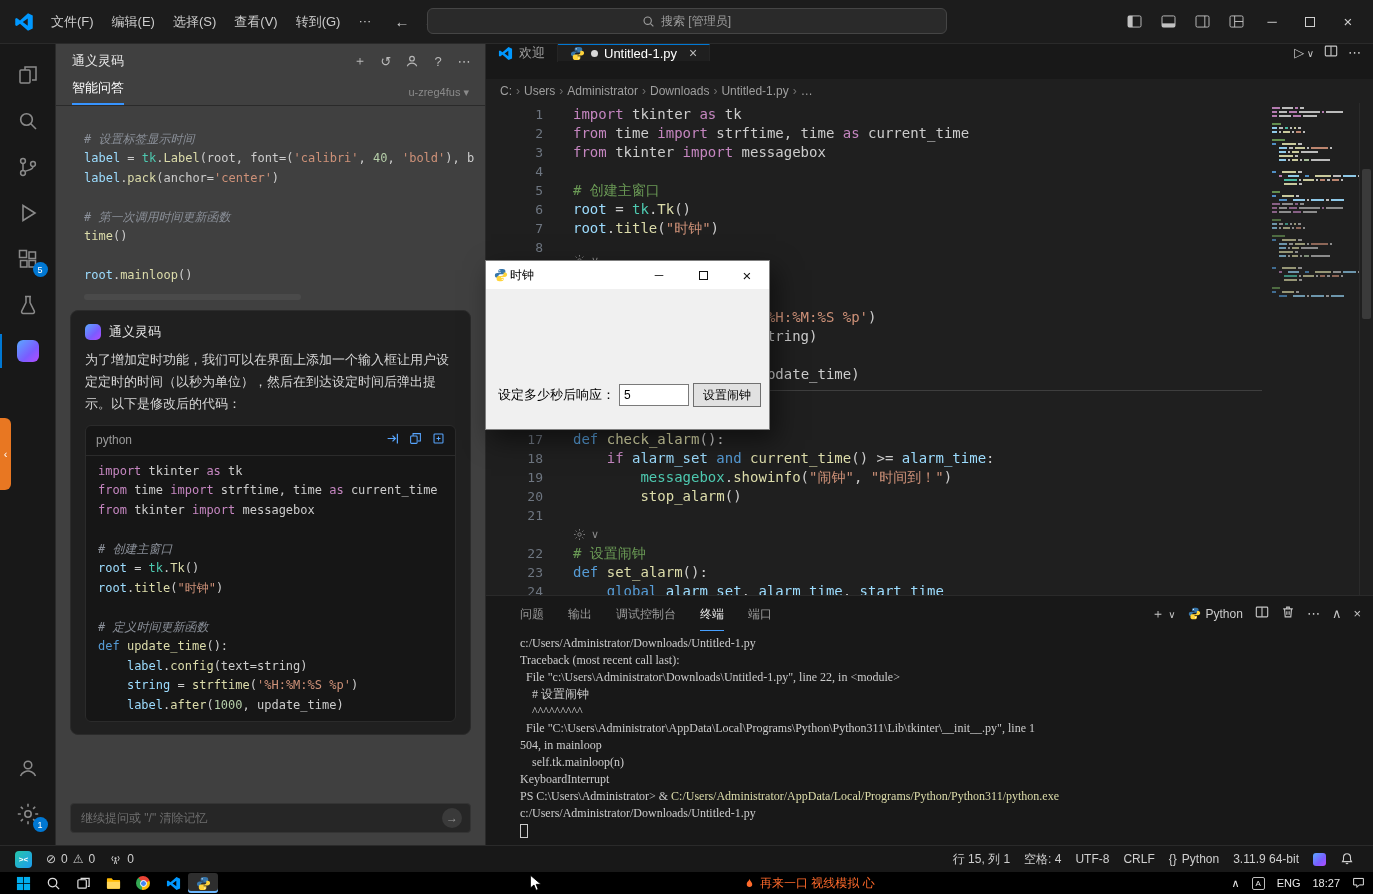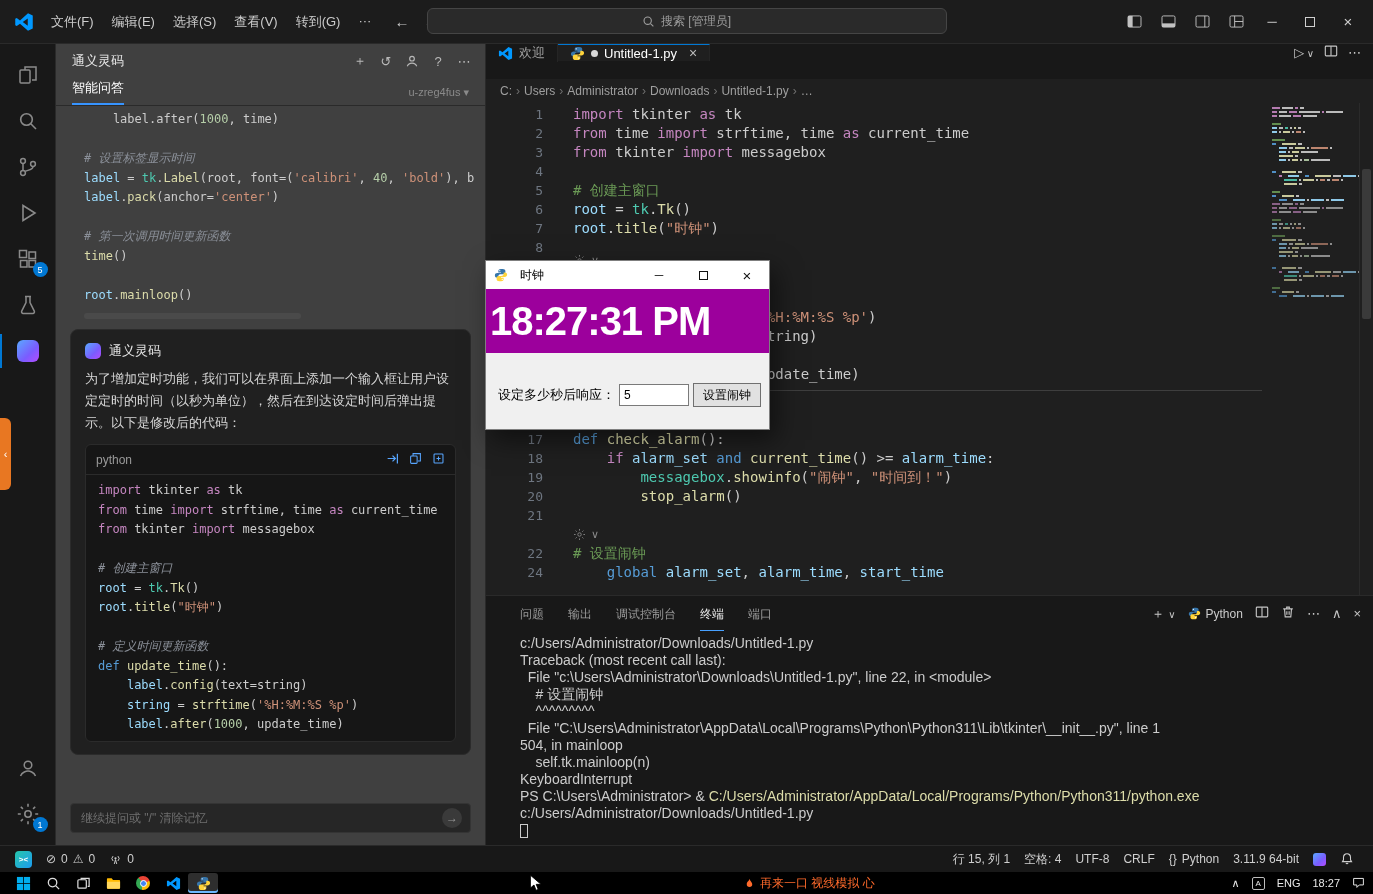--- a/index.html
+++ b/index.html
@@ -90,21 +90,21 @@
   .tk-pl{color:#cccccc}.tk-t{color:#cccccc}.tk-path{color:#DCDCAA}
 
   
   .panel{height:250px;background:#181818;border-top:1px solid #2a2a2a;display:flex;flex-direction:column;flex:none}
   .panel-head{height:35px;display:flex;align-items:center;padding:0 12px 0 34px;flex:none}
   .panel-tab{font-size:12px;color:#9a9a9a;margin-right:24px;padding:9px 0 7px 0}
   .panel-tab.active{color:#e7e7e7;border-bottom:1px solid #47a0ff}
   .panel-acts{margin-left:auto;display:flex;align-items:center;gap:12px;color:#c5c5c5;font-size:13px}
   .pa-profile{display:flex;align-items:center;gap:5px;font-size:12px;color:#cccccc}
   .terminal{flex:1;padding:4px 0 0 34px;overflow:hidden}
-  .term-line{height:17px;line-height:17px;white-space:pre;font-size:14px;font-family:Liberation Sans, sans-serif}
+  .term-line{height:17px;line-height:17px;white-space:pre;font-size:12px;font-family:Liberation Serif, serif}
   .term-cursor{display:inline-block;width:8px;height:14px;border:1px solid #cccccc;vertical-align:middle}
 
   
   .statusbar{height:27px;background:#181818;border-top:1px solid #2a2a2a;display:flex;align-items:center;font-size:12px;color:#cfcfcf;padding:0 12px 0 8px}
   .sb-item{display:flex;align-items:center;gap:5px;padding:0 7px;height:100%}
   .remote-chip{width:17px;height:17px;border-radius:4px;background:linear-gradient(135deg,#26c6ab,#1d9bf0);color:#fff;font-size:8px;display:flex;align-items:center;justify-content:center;font-weight:bold}
   .sb-right{margin-left:auto;display:flex;align-items:center}
   .sb-ico{font-size:12px;color:#cfcfcf}
 
   
@@ -114,21 +114,21 @@
   .tk-icon{width:15px;height:15px}
   .chrome-ico{width:14px;height:14px;border-radius:50%;background:conic-gradient(from -45deg,#ea4335 0 33%,#fbbc05 0 66%,#34a853 0 100%);position:relative}
   .chrome-ico::after{content:"";position:absolute;inset:3.5px;background:#4285f4;border:1.5px solid #fff;border-radius:50%}
   .ticker{position:absolute;left:744px;display:flex;align-items:center;gap:5px;font-size:12px;color:#ff6a2b;white-space:nowrap}
   .tray{margin-left:auto;display:flex;align-items:center;gap:12px;color:#e8e8e8;font-size:11px}
   .ime-box{width:13px;height:13px;border:1px solid #bdbdbd;border-radius:2px;display:flex;align-items:center;justify-content:center;font-size:8px;color:#e8e8e8}
 
   
   .clock-window{position:absolute;left:485px;top:260px;width:285px;height:170px;background:#f0f0f0;border:1px solid #7f7f7f;box-shadow:6px 10px 24px rgba(0,0,0,.5);z-index:50}
   .cw-titlebar{height:28px;background:#ffffff;display:flex;align-items:center;padding:0 0 0 8px;color:#000}
-  .cw-title{font-size:12px;margin-left:12px;color:#000}
+  .cw-title{font-size:12px;margin-left:2px;color:#000}
   .cw-controls{margin-left:auto;display:flex;height:100%}
   .cw-btn{width:44px;height:100%;display:flex;align-items:center;justify-content:center;color:#111;font-size:12px}
   .cw-maxbox{width:9px;height:9px;border:1px solid #111;display:inline-block}
   .cw-time{height:64px;background:#9c009c;color:#ffffff;display:flex;align-items:center;padding-left:4px;font-size:40px;font-weight:bold;letter-spacing:-1px;white-space:nowrap}
   .cw-row{position:absolute;left:12px;top:122px;display:flex;align-items:center;gap:4px}
   .cw-label{font-size:13px;color:#000}
   .cw-input{width:70px;height:22px;background:#fff;border:1px solid #7a7a7a;font-size:12px;color:#000;padding-left:4px;font-family:"Liberation Sans",sans-serif}
   .cw-button{height:24px;padding:0 9px;background:#e1e1e1;border:1px solid #707070;font-size:12px;color:#000}
 
   
@@ -294,21 +294,20 @@
           <span class="sb-act">?</span>
           <span class="sb-act">⋯</span>
         </span>
       </div>
       <div class="sb-tabs">
         <span class="sb-tab">智能问答</span>
         <span class="sb-session"><span>u-zreg4fus</span> <span>▾</span></span>
       </div>
       <div class="chat mono">
         <div id="history-code">
-            <div class="side-code-line"><span class="tk-pl">    label.after(</span><span class="tk-num">1000</span><span class="tk-pl">, time)</span></div>
             <div class="side-code-line"></div>
             <div class="side-code-line"><span class="tk-scom"># 设置标签显示时间</span></div>
             <div class="side-code-line"><span class="tk-var">label</span><span class="tk-pl"> = </span><span class="tk-cls">tk</span><span class="tk-pl">.</span><span class="tk-fn">Label</span><span class="tk-pl">(root, font=(</span><span class="tk-str">'calibri'</span><span class="tk-pl">, </span><span class="tk-num">40</span><span class="tk-pl">, </span><span class="tk-str">'bold'</span><span class="tk-pl">), b</span></div>
             <div class="side-code-line"><span class="tk-var">label</span><span class="tk-pl">.</span><span class="tk-fn">pack</span><span class="tk-pl">(anchor=</span><span class="tk-str">'center'</span><span class="tk-pl">)</span></div>
             <div class="side-code-line"></div>
             <div class="side-code-line"><span class="tk-scom"># 第一次调用时间更新函数</span></div>
             <div class="side-code-line"><span class="tk-fn">time</span><span class="tk-pl">()</span></div>
             <div class="side-code-line"></div>
             <div class="side-code-line"><span class="tk-var">root</span><span class="tk-pl">.</span><span class="tk-fn">mainloop</span><span class="tk-pl">()</span></div>
           </div>
@@ -433,20 +432,21 @@
             <div class="ed-gap"></div>
             <div class="ed-line"><span class="ln">17</span><span class="ed-code"><span class="tk-def">def</span><span class="tk-pl"> </span><span class="tk-fn">check_alarm</span><span class="tk-pl">():</span></span></div>
             <div class="ed-line"><span class="ln">18</span><span class="ed-code"><span class="tk-pl">    </span><span class="tk-kw">if</span><span class="tk-pl"> </span><span class="tk-var">alarm_set</span><span class="tk-pl"> </span><span class="tk-def">and</span><span class="tk-pl"> </span><span class="tk-fn">current_time</span><span class="tk-pl">() &gt;= </span><span class="tk-var">alarm_time</span><span class="tk-pl">:</span></span></div>
             <div class="ed-line"><span class="ln">19</span><span class="ed-code"><span class="tk-pl">        </span><span class="tk-cls">messagebox</span><span class="tk-pl">.</span><span class="tk-fn">showinfo</span><span class="tk-pl">(</span><span class="tk-str">"闹钟"</span><span class="tk-pl">, </span><span class="tk-str">"时间到！"</span><span class="tk-pl">)</span></span></div>
             <div class="ed-line"><span class="ln">20</span><span class="ed-code"><span class="tk-pl">        </span><span class="tk-fn">stop_alarm</span><span class="tk-pl">()</span></span></div>
             <div class="ed-line"><span class="ln">21</span><span class="ed-code"></span></div>
             <div class="ed-line widget-row"><span class="ln"></span><span class="inline-widget"><svg class="gear-s">
                   <use href="#gear"></use>
                 </svg><span>∨</span></span></div>
             <div class="ed-line"><span class="ln">22</span><span class="ed-code"><span class="tk-com"># 设置闹钟</span></span></div>
+            <div class="ed-line"><span class="ln">23</span><span class="ed-code"><span class="tk-def">def</span><span class="tk-pl"> </span><span class="tk-fn">set_alarm</span><span class="tk-pl">():</span></span></div>
             <div class="ed-line"><span class="ln">24</span><span class="ed-code"><span class="tk-pl">    </span><span class="tk-def">global</span><span class="tk-pl"> </span><span class="tk-var">alarm_set</span><span class="tk-pl">, </span><span class="tk-var">alarm_time</span><span class="tk-pl">, </span><span class="tk-var">start_time</span></span></div>
           </div>
         <div class="minimap" id="minimap">
             <div class="mm-line"><span class="mm-tok tk-kw" style="width: 7.8px;"></span><span class="mm-tok tk-pl" style="width: 11.7px;"></span><span class="mm-tok tk-kw" style="width: 2.6px;"></span><span class="mm-tok tk-pl" style="width: 3.9px;"></span></div>
             <div class="mm-line"><span class="mm-tok tk-kw" style="width: 5.2px;"></span><span class="mm-tok tk-pl" style="width: 7.8px;"></span><span class="mm-tok tk-kw" style="width: 7.8px;"></span><span class="mm-tok tk-pl" style="width: 20.8px;"></span><span class="mm-tok tk-kw" style="width: 2.6px;"></span><span class="mm-tok tk-pl" style="width: 16.9px;"></span></div>
             <div class="mm-line"><span class="mm-tok tk-kw" style="width: 5.2px;"></span><span class="mm-tok tk-pl" style="width: 11.7px;"></span><span class="mm-tok tk-kw" style="width: 7.8px;"></span><span class="mm-tok tk-pl" style="width: 14.3px;"></span></div>
             <div class="mm-line"></div>
             <div class="mm-line"><span class="mm-tok tk-com" style="width: 9.1px;"></span></div>
             <div class="mm-line"><span class="mm-tok tk-var" style="width: 5.2px;"></span><span class="mm-tok tk-pl" style="width: 3.9px;"></span><span class="mm-tok tk-cls" style="width: 2.6px;"></span><span class="mm-tok tk-pl" style="width: 2px;"></span><span class="mm-tok tk-fn" style="width: 2.6px;"></span><span class="mm-tok tk-pl" style="width: 2.6px;"></span></div>
             <div class="mm-line"><span class="mm-tok tk-var" style="width: 5.2px;"></span><span class="mm-tok tk-pl" style="width: 2px;"></span><span class="mm-tok tk-fn" style="width: 6.5px;"></span><span class="mm-tok tk-pl" style="width: 2px;"></span><span class="mm-tok tk-str" style="width: 5.2px;"></span><span class="mm-tok tk-pl" style="width: 2px;"></span></div>
@@ -665,21 +665,20 @@
         </svg>
       <span class="cw-title">时钟</span>
       <span class="cw-controls">
         <span class="cw-btn">─</span>
         <span class="cw-btn">
             <span class="cw-maxbox"></span>
           </span>
         <span class="cw-btn" style="font-size:15px">×</span>
       </span>
     </div>
-    <div class="cw-time">18:27:31 PM</div>
     <div class="cw-row">
       <span class="cw-label">设定多少秒后响应：</span>
       <input class="cw-input" value="5" style="">
       <button class="cw-button">设置闹钟</button>
     </div>
   </div>
 
   <div class="orange-handle">
       <span>‹</span>
     </div>

